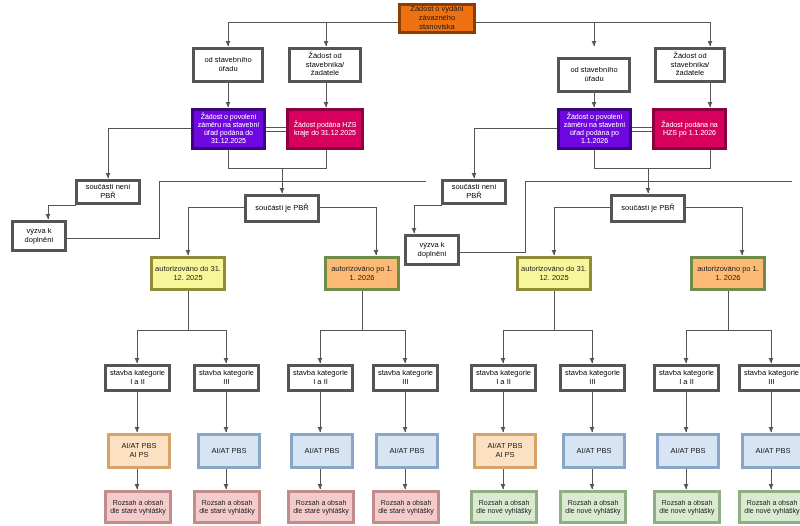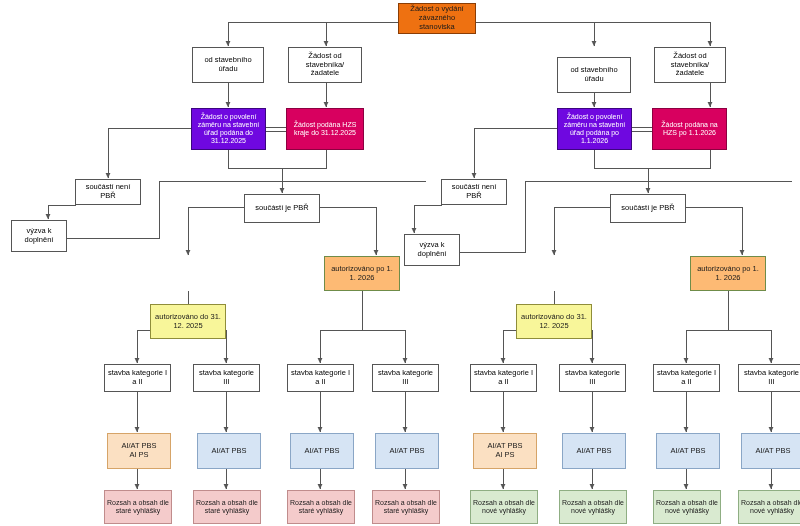--- a/index.html
+++ b/index.html
@@ -16,21 +16,21 @@
   }
   #wires{
     position:absolute;
     left:0;top:0;
     width:800px;height:526px;
     pointer-events:none;
   }
   .node{
     position:absolute;
     box-sizing:border-box;
-    border:1px solid #0369a1;
+    border:3px solid #0369a1;
     background:#ffffff;
     display:flex;
     align-items:center;
     justify-content:center;
     text-align:center;
     line-height:1.18;
     color:#000000;
     padding:1px 2px;
     overflow:hidden;
     z-index:2;
@@ -38,21 +38,21 @@
   .node .txt{
     display:block;
     width:100%;
     white-space:pre-line;
   }
   
   .n-root{background:#ee7111;border-color:#8a3d05;color:#1a1a1a;font-size:7.5px;}
   .n-plain{background:#ffffff;border-color:#555555;font-size:7.5px;}
   .n-purple{background:#6f08e0;border-color:#3d0580;color:#ffffff;font-size:7px;}
   .n-magenta{background:#d8005f;border-color:#8c0040;color:#ffffff;font-size:7px;}
-  .n-yellow{background:#f8f69a;border-color:#8f8d3a;color:#1a1a1a;font-size:7.5px;margin-top:48px;}
+  .n-yellow{background:#f8f69a;border-color:#8f8d3a;color:#1a1a1a;font-size:7.5px;}
   .n-green{background:#fdba74;border-color:#6f8c49;color:#1a1a1a;font-size:7.5px;}
   .n-blue{background:#d6e4f4;border-color:#8aa6c6;color:#1a1a1a;font-size:7.5px;}
   .n-peach{background:#fbe0c2;border-color:#d6a468;color:#1a1a1a;font-size:7.5px;}
   .n-pink{background:#f4cbcb;border-color:#c08c8c;color:#1a1a1a;font-size:7px;}
   .n-lightgreen{background:#d9ead0;border-color:#8fae83;color:#1a1a1a;font-size:7px;}
 </style>
 </head>
 <body>
 
 <div id="canvas">

